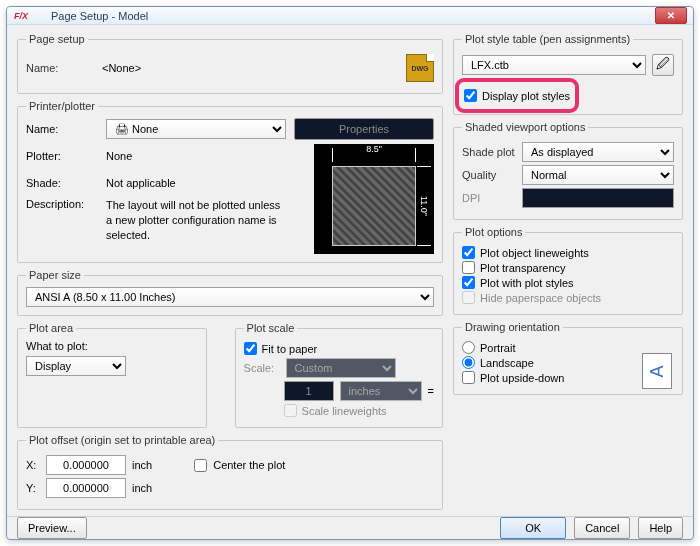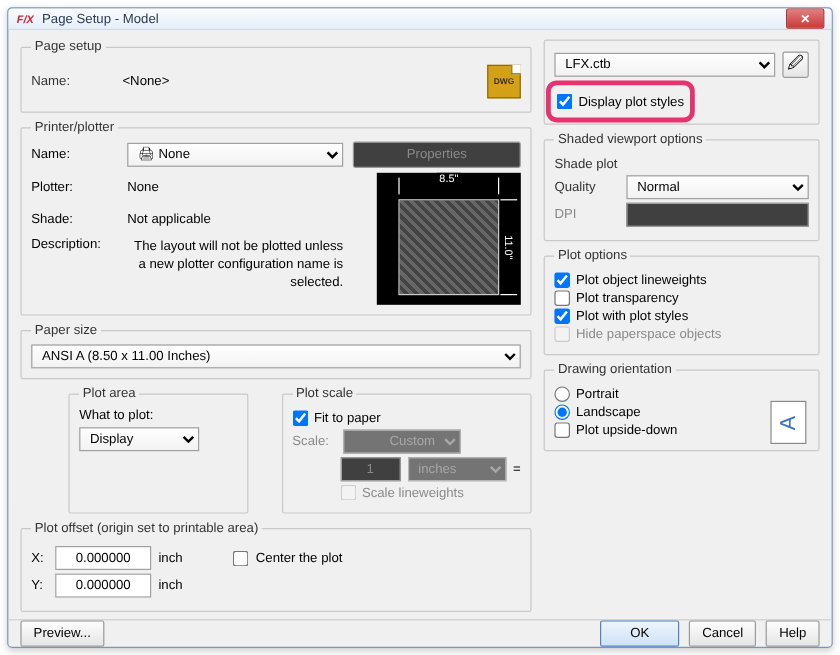--- a/index.html
+++ b/index.html
@@ -27,21 +27,21 @@
     background: linear-gradient(to bottom, #fbfcfe, #e5eef8);
     border-bottom: 1px solid #cfd8e5;
     display: flex;
     align-items: center;
     padding: 0 6px;
     border-top-left-radius: 4px;
     border-top-right-radius: 4px;
   }
   .titlebar .appicon {
     width: 16px; height: 16px;
-    margin-right: 6px;
+    margin-right: 22px;
     display: flex; align-items: center; justify-content: center;
     font-size: 9px; font-weight: bold;
   }
   .titlebar .title { color: #2b3a55; }
   .titlebar .spacer { flex: 1; }
   .close-btn {
     width: 32px; height: 17px;
     background: linear-gradient(to bottom, #e27e7e, #c83a3a);
     border: 1px solid #a33;
     border-radius: 2px;
@@ -87,21 +87,21 @@
     font-size: 11px;
     padding: 2px 10px;
     height: 22px;
     background: linear-gradient(#fdfdfd,#e5e5e5);
     border: 1px solid #999;
     border-radius: 2px;
     cursor: pointer;
   }
   .btn.disabled, select:disabled, input:disabled {
     color: #8a8a8a;
-    background: #404040;
+    background: #0f172a;
     cursor: default;
   }
   .dwg-badge {
     width: 28px; height: 28px;
     background: #d4a017;
     border: 1px solid #8a6b0e;
     display: inline-flex; flex-direction: column; align-items: center; justify-content: center;
     font-size: 7px; font-weight: bold; color: #333;
     position: relative;
   }
@@ -138,21 +138,21 @@
   .paper-preview .dim-h::before, .paper-preview .dim-h::after { content:''; }
   .paper-preview .dim-h span { background:#000; padding:0 2px; position:relative; top:-4px; }
   .paper-preview .dim-v {
     position: absolute; right:3px; top:22px; bottom:8px;
     color:#fff; font-size:9px;
     display:flex; align-items:center; justify-content:center;
     writing-mode: vertical-rl;
     border-top:1px solid #fff; border-bottom:1px solid #fff;
     width:14px;
   }
-  .two-col { display:flex; gap:28px;margin-left:40px; }
+  .two-col { display:flex; gap:28px; }
   .two-col > fieldset { flex:1; }
   .checkbox-row { display:flex; align-items:center; gap:5px; margin:2px 0; font-size:11px; }
   .checkbox-row.disabled { color:#8a8a8a; }
   input[type="checkbox"], input[type="radio"] { margin:0; }
   .hl-pink {
     outline:4px solid #e6326f;
     outline-offset:3px;
     border-radius:2px;
     padding:2px;
   }
@@ -236,21 +236,21 @@
             <div class="page"></div>
             <div class="dim-v">
                 <span>11.0"</span>
               </div>
           </div>
 
           <span>Shade:</span>
           <span>Not applicable</span>
 
           <span style="align-self:start;">Description:</span>
-          <span class="desc-text" style="align-self:start;text-align:right;">The layout will not be plotted unless a new plotter configuration name is selected.</span>
+          <span class="desc-text" style="align-self:start;">The layout will not be plotted unless a new plotter configuration name is selected.</span>
         </div>
 
       </fieldset>
 
       <fieldset>
         <legend>Paper size</legend>
         <select style="width:100%;">
           <option>ANSI A (8.50 x 11.00 Inches)</option>
         </select>
       </fieldset>
@@ -265,21 +265,21 @@
         </fieldset>
 
         <fieldset>
           <legend>Plot scale</legend>
           <div class="checkbox-row">
             <input type="checkbox" checked="" style="">
             <span>Fit to paper</span>
           </div>
           <div class="row">
             <span class="grey" style="width:36px;">Scale:</span>
-            <select disabled="" style="width:98px;text-align:right;">
+            <select disabled="" style="width:110px;">
               <option>Custom</option>
             </select>
           </div>
           <div class="row" style="margin-left:40px;">
             <input type="text" disabled="" style="width: 50px; text-align: center;" value="1">
             <select disabled="" style="width:82px;">
               <option>inches</option>
             </select>
             <span>=</span>
           </div>
@@ -305,38 +305,42 @@
           <input type="text" style="width: 80px; text-align: center;" value="0.000000">
           <span>inch</span>
         </div>
       </fieldset>
 
     </div>
 
     <div class="rightcol">
 
       <fieldset>
+        <legend>Plot style table (pen assignments)</legend>
         <div class="row">
           <select style="flex:1;">
             <option>LFX.ctb</option>
           </select>
           <div class="icon-btn">🖉</div>
         </div>
         <div class="hl-pink" style="display:inline-block; margin-top:6px;">
           <div class="checkbox-row">
             <input type="checkbox" checked="" style="">
             <span>Display plot styles</span>
           </div>
         </div>
       </fieldset>
 
       <fieldset>
         <legend>Shaded viewport options</legend>
         <div class="row">
           <span class="lbl-sm">Shade plot</span>
+          <select style="flex:1;">
+            <option>As displayed</option>
+          </select>
         </div>
         <div class="row">
           <span class="lbl-sm">Quality</span>
           <select style="flex:1;">
             <option>Normal</option>
           </select>
         </div>
         <div class="row">
           <span class="lbl-sm grey">DPI</span>
           <input type="text" disabled="" style="flex: 1 1 0%;" value="">

